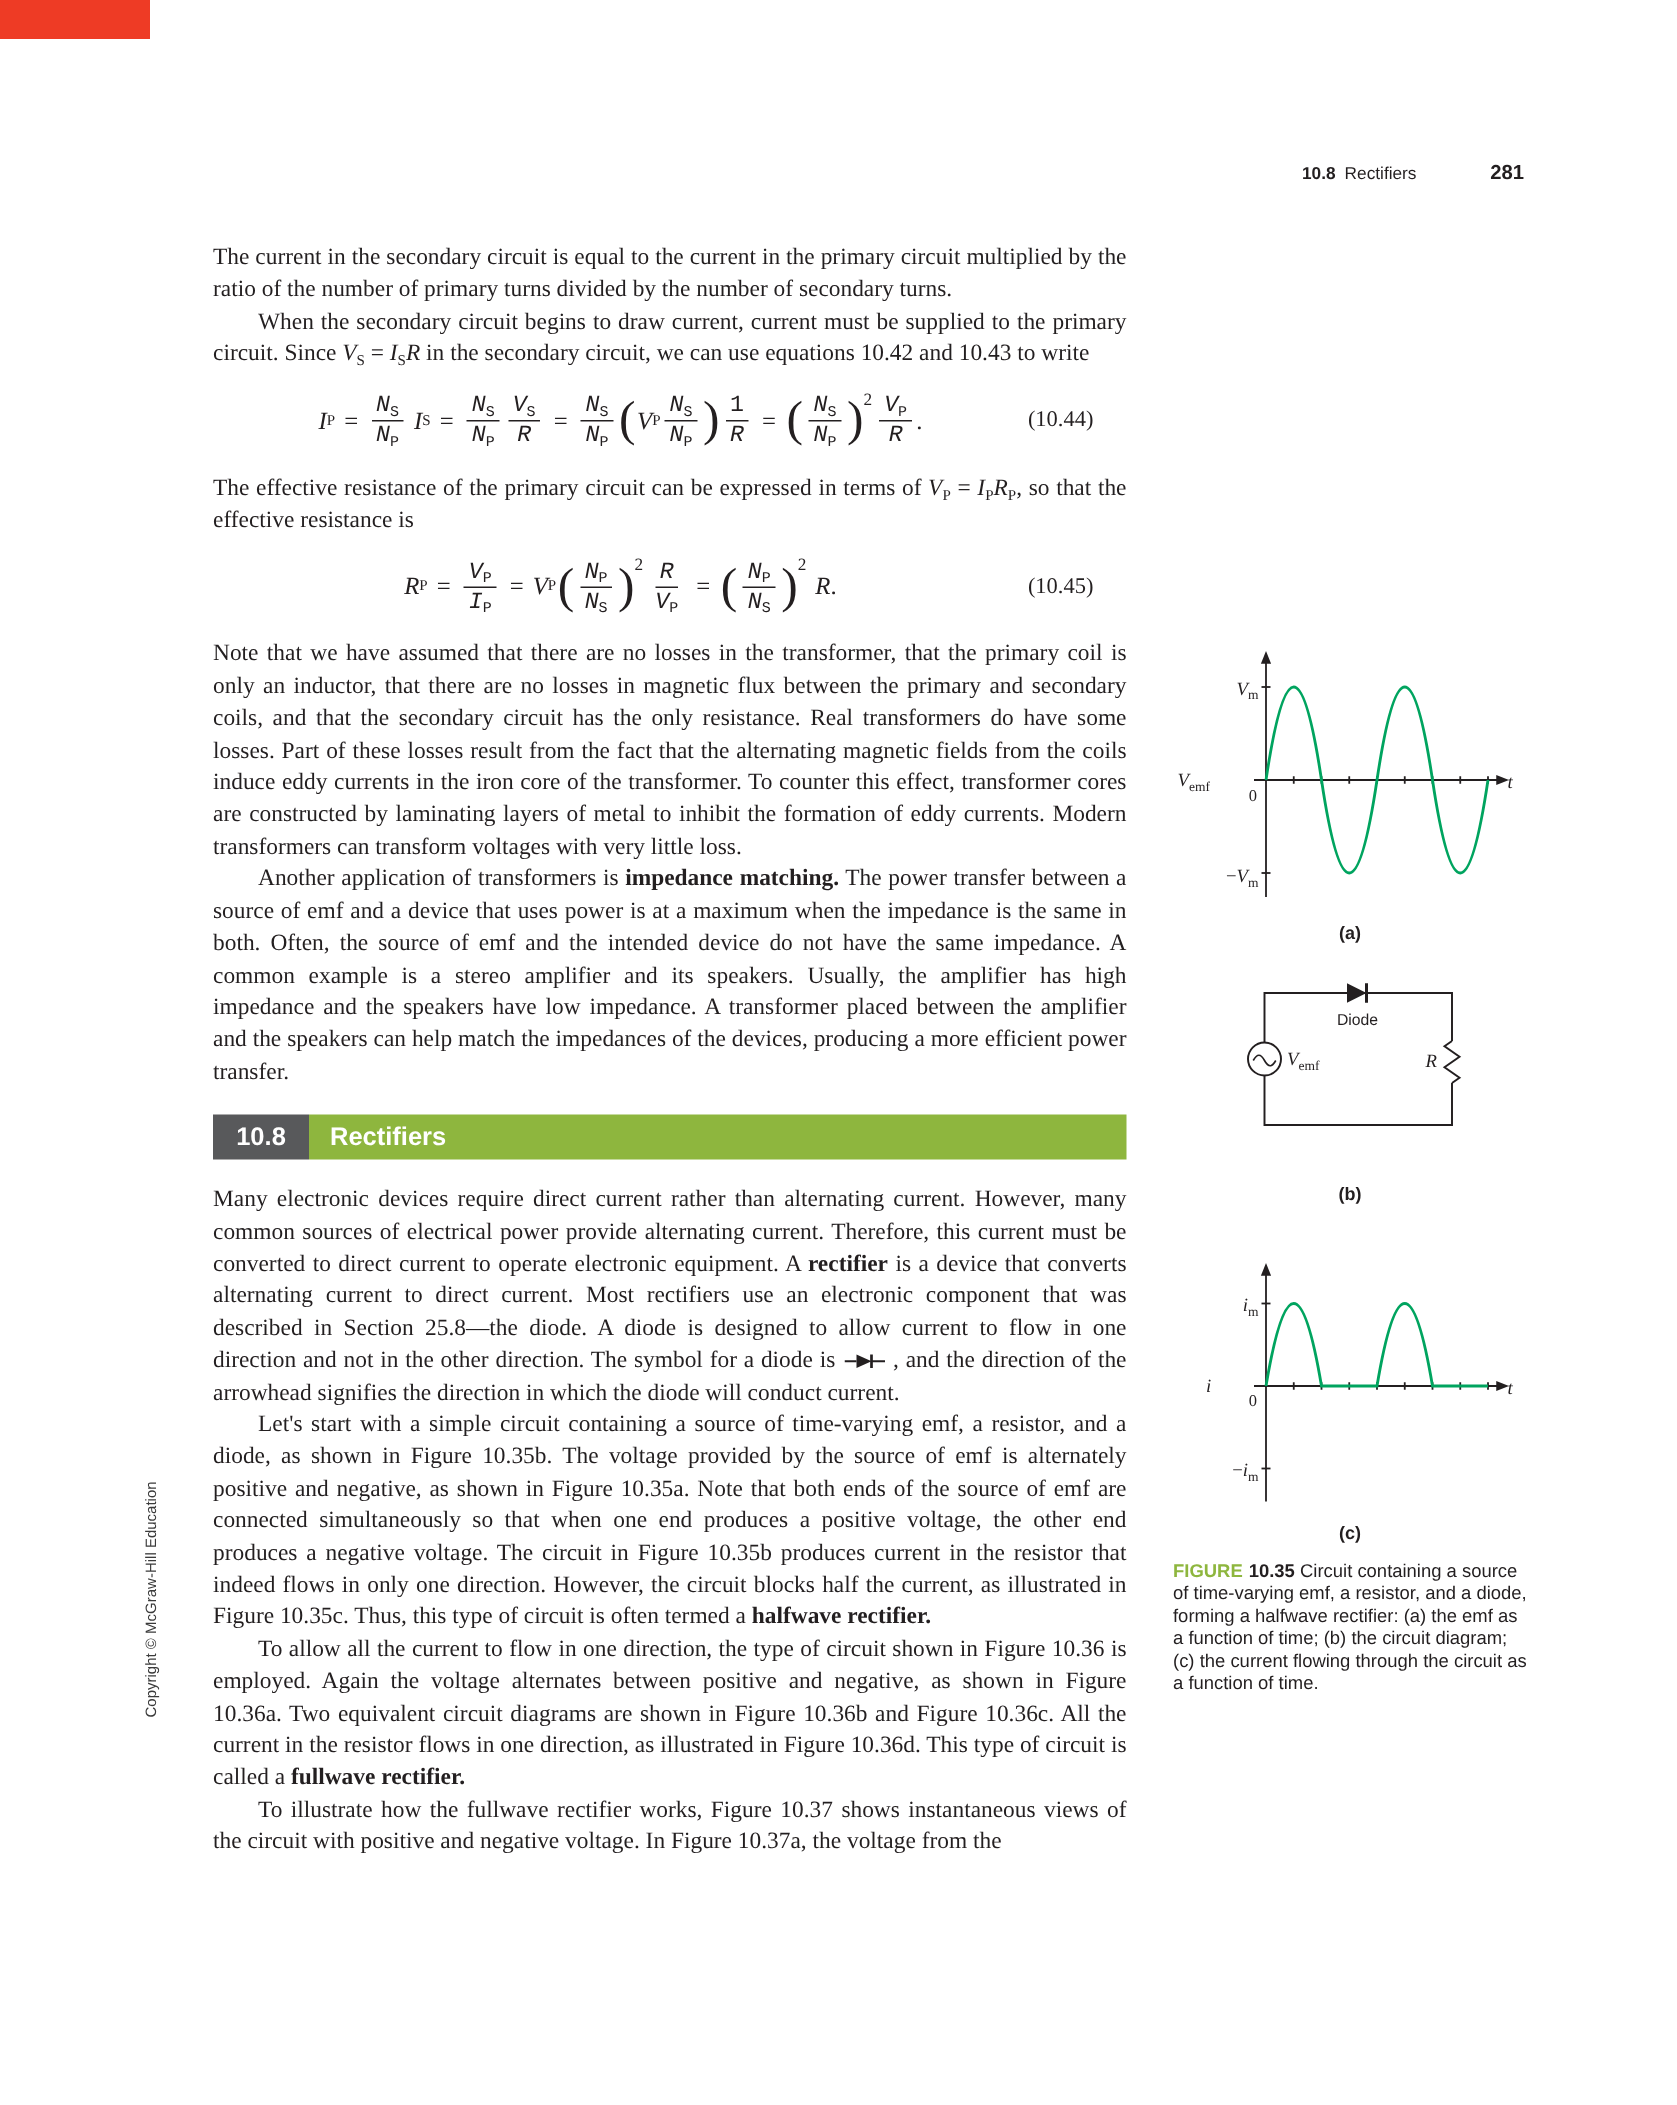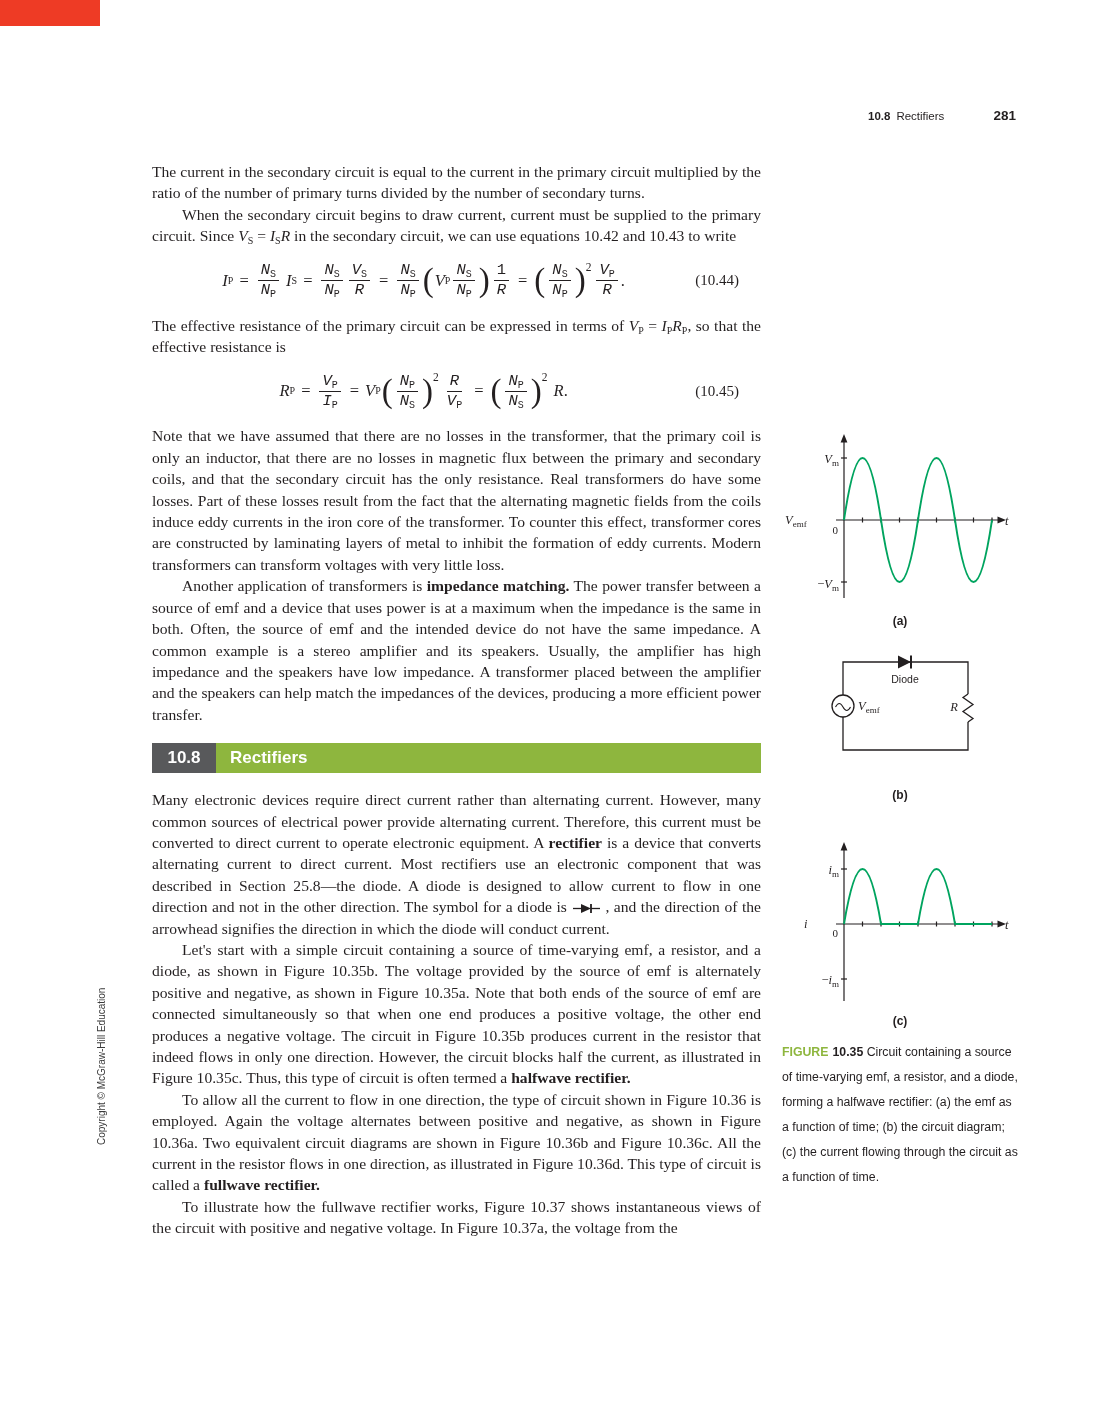--- a/index.html
+++ b/index.html
@@ -13,21 +13,21 @@
   .rh-num{font-weight:bold;font-size:11.5px;}
   .rh-title{font-size:11.5px;margin-left:6px;}
   .rh-page{font-weight:bold;font-size:13.5px;}
 
   
   .copyright{position:absolute;left:96px;top:1145px;transform:rotate(-90deg);
     transform-origin:0 0;font-family:"Liberation Sans",sans-serif;font-size:10px;
     color:#3a3a3a;white-space:nowrap;}
 
   
-  .body-col{position:absolute;left:152px;top:161px;width:609px;}
+  .body-col{position:absolute;left:142px;top:161px;width:609px;}
   .body-col p{margin:0;font-size:15.6px;line-height:21.4px;text-align:justify;}
   .ind{text-indent:30px;}
   b{font-weight:bold;}
   .im{white-space:nowrap;}
   i{font-style:italic;}
   sub{font-size:10px;vertical-align:-3px;line-height:0;font-style:normal;}
 
   
   .eq-row{display:flex;align-items:center;margin:11px 0;font-size:16.5px;}
   .eq-main{flex:1;display:flex;justify-content:center;align-items:center;}
@@ -54,21 +54,21 @@
   .fig-letter.b{margin-top:30px;}
   svg text{fill:#231f20;}
   .fv{font:italic 12.5px "Liberation Serif",serif;}
   .fs{font:normal 9px "Liberation Serif",serif;font-style:normal;}
   .up{font-style:normal;}
   .fnum{font:normal 11px "Liberation Serif",serif;}
   .flab{font:normal 10.5px "Liberation Sans",sans-serif;}
 
   
   .caption{position:absolute;left:782px;top:1040px;width:238px;
-    font-family:"Liberation Sans",sans-serif;font-size:12.3px;line-height:25px;text-align:left;}
+    font-family:"Liberation Sans",sans-serif;font-size:12.3px;line-height:15px;text-align:left;}
   .cap-tag{color:#8eb63e;font-weight:bold;}
   .cap-num{font-weight:bold;margin-left:4px;}
 
   .dinline{vertical-align:middle;margin:0 2px;}
 </style>
 </head>
 <body>
 
 <div class="page">
 

